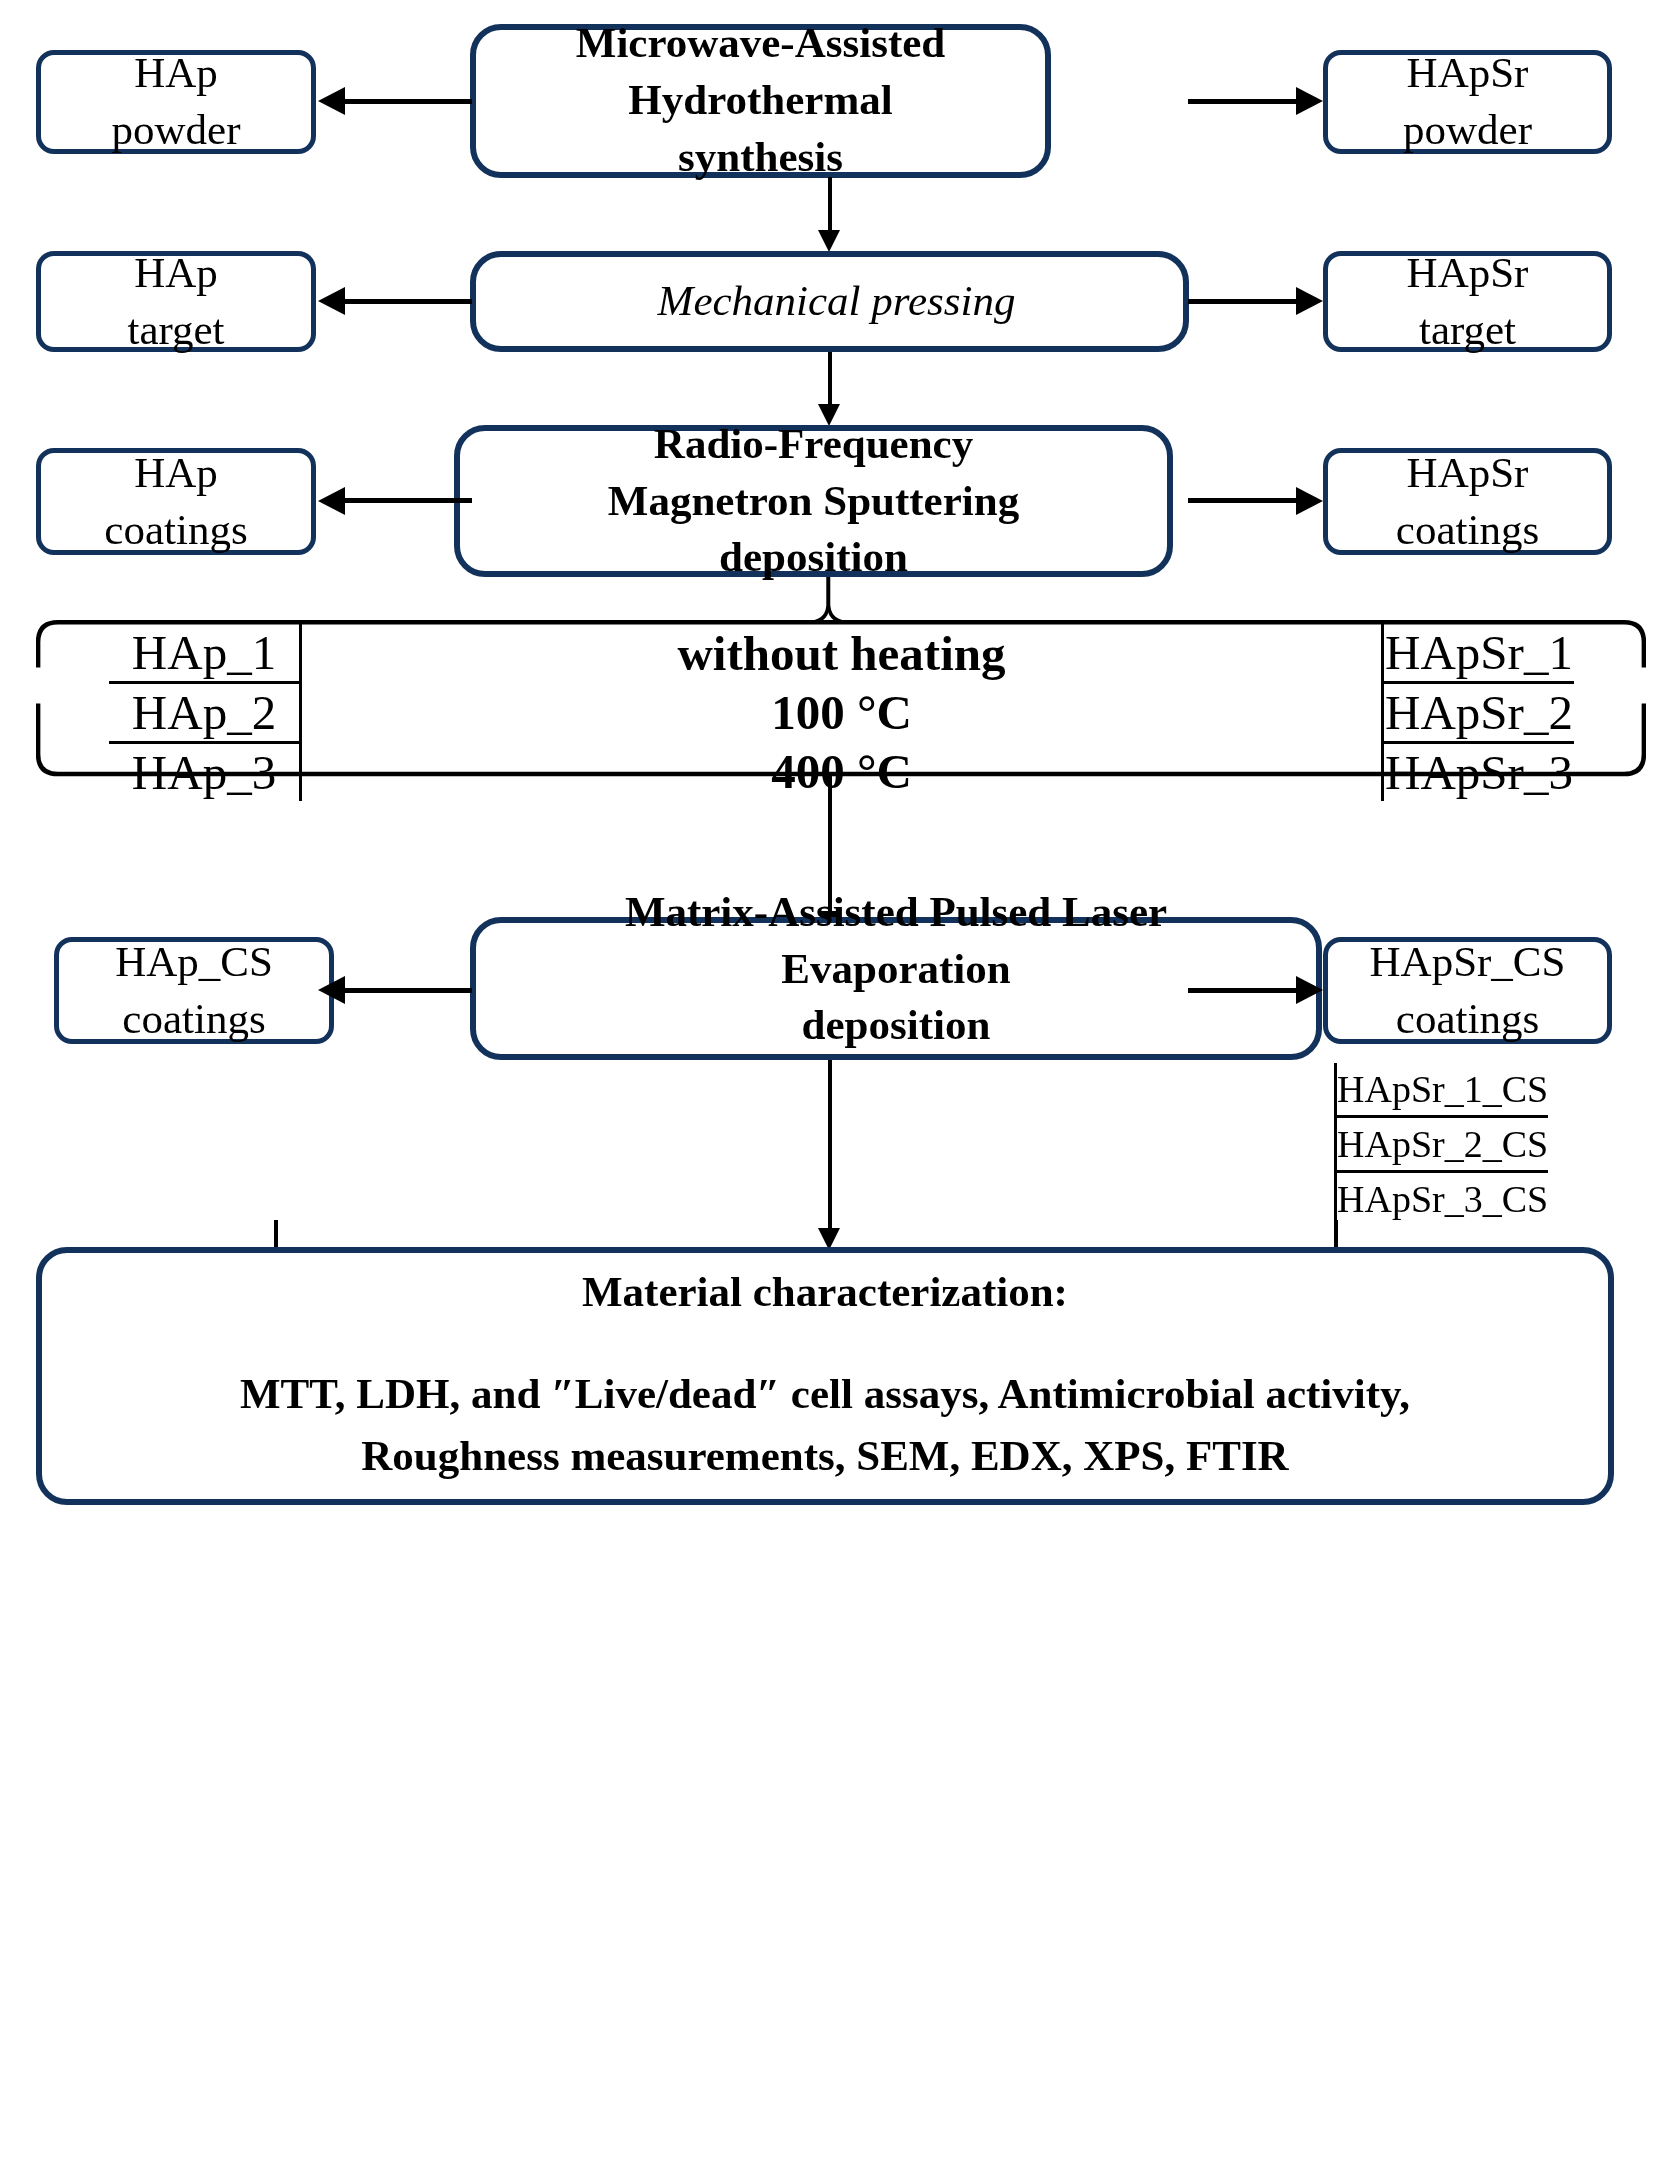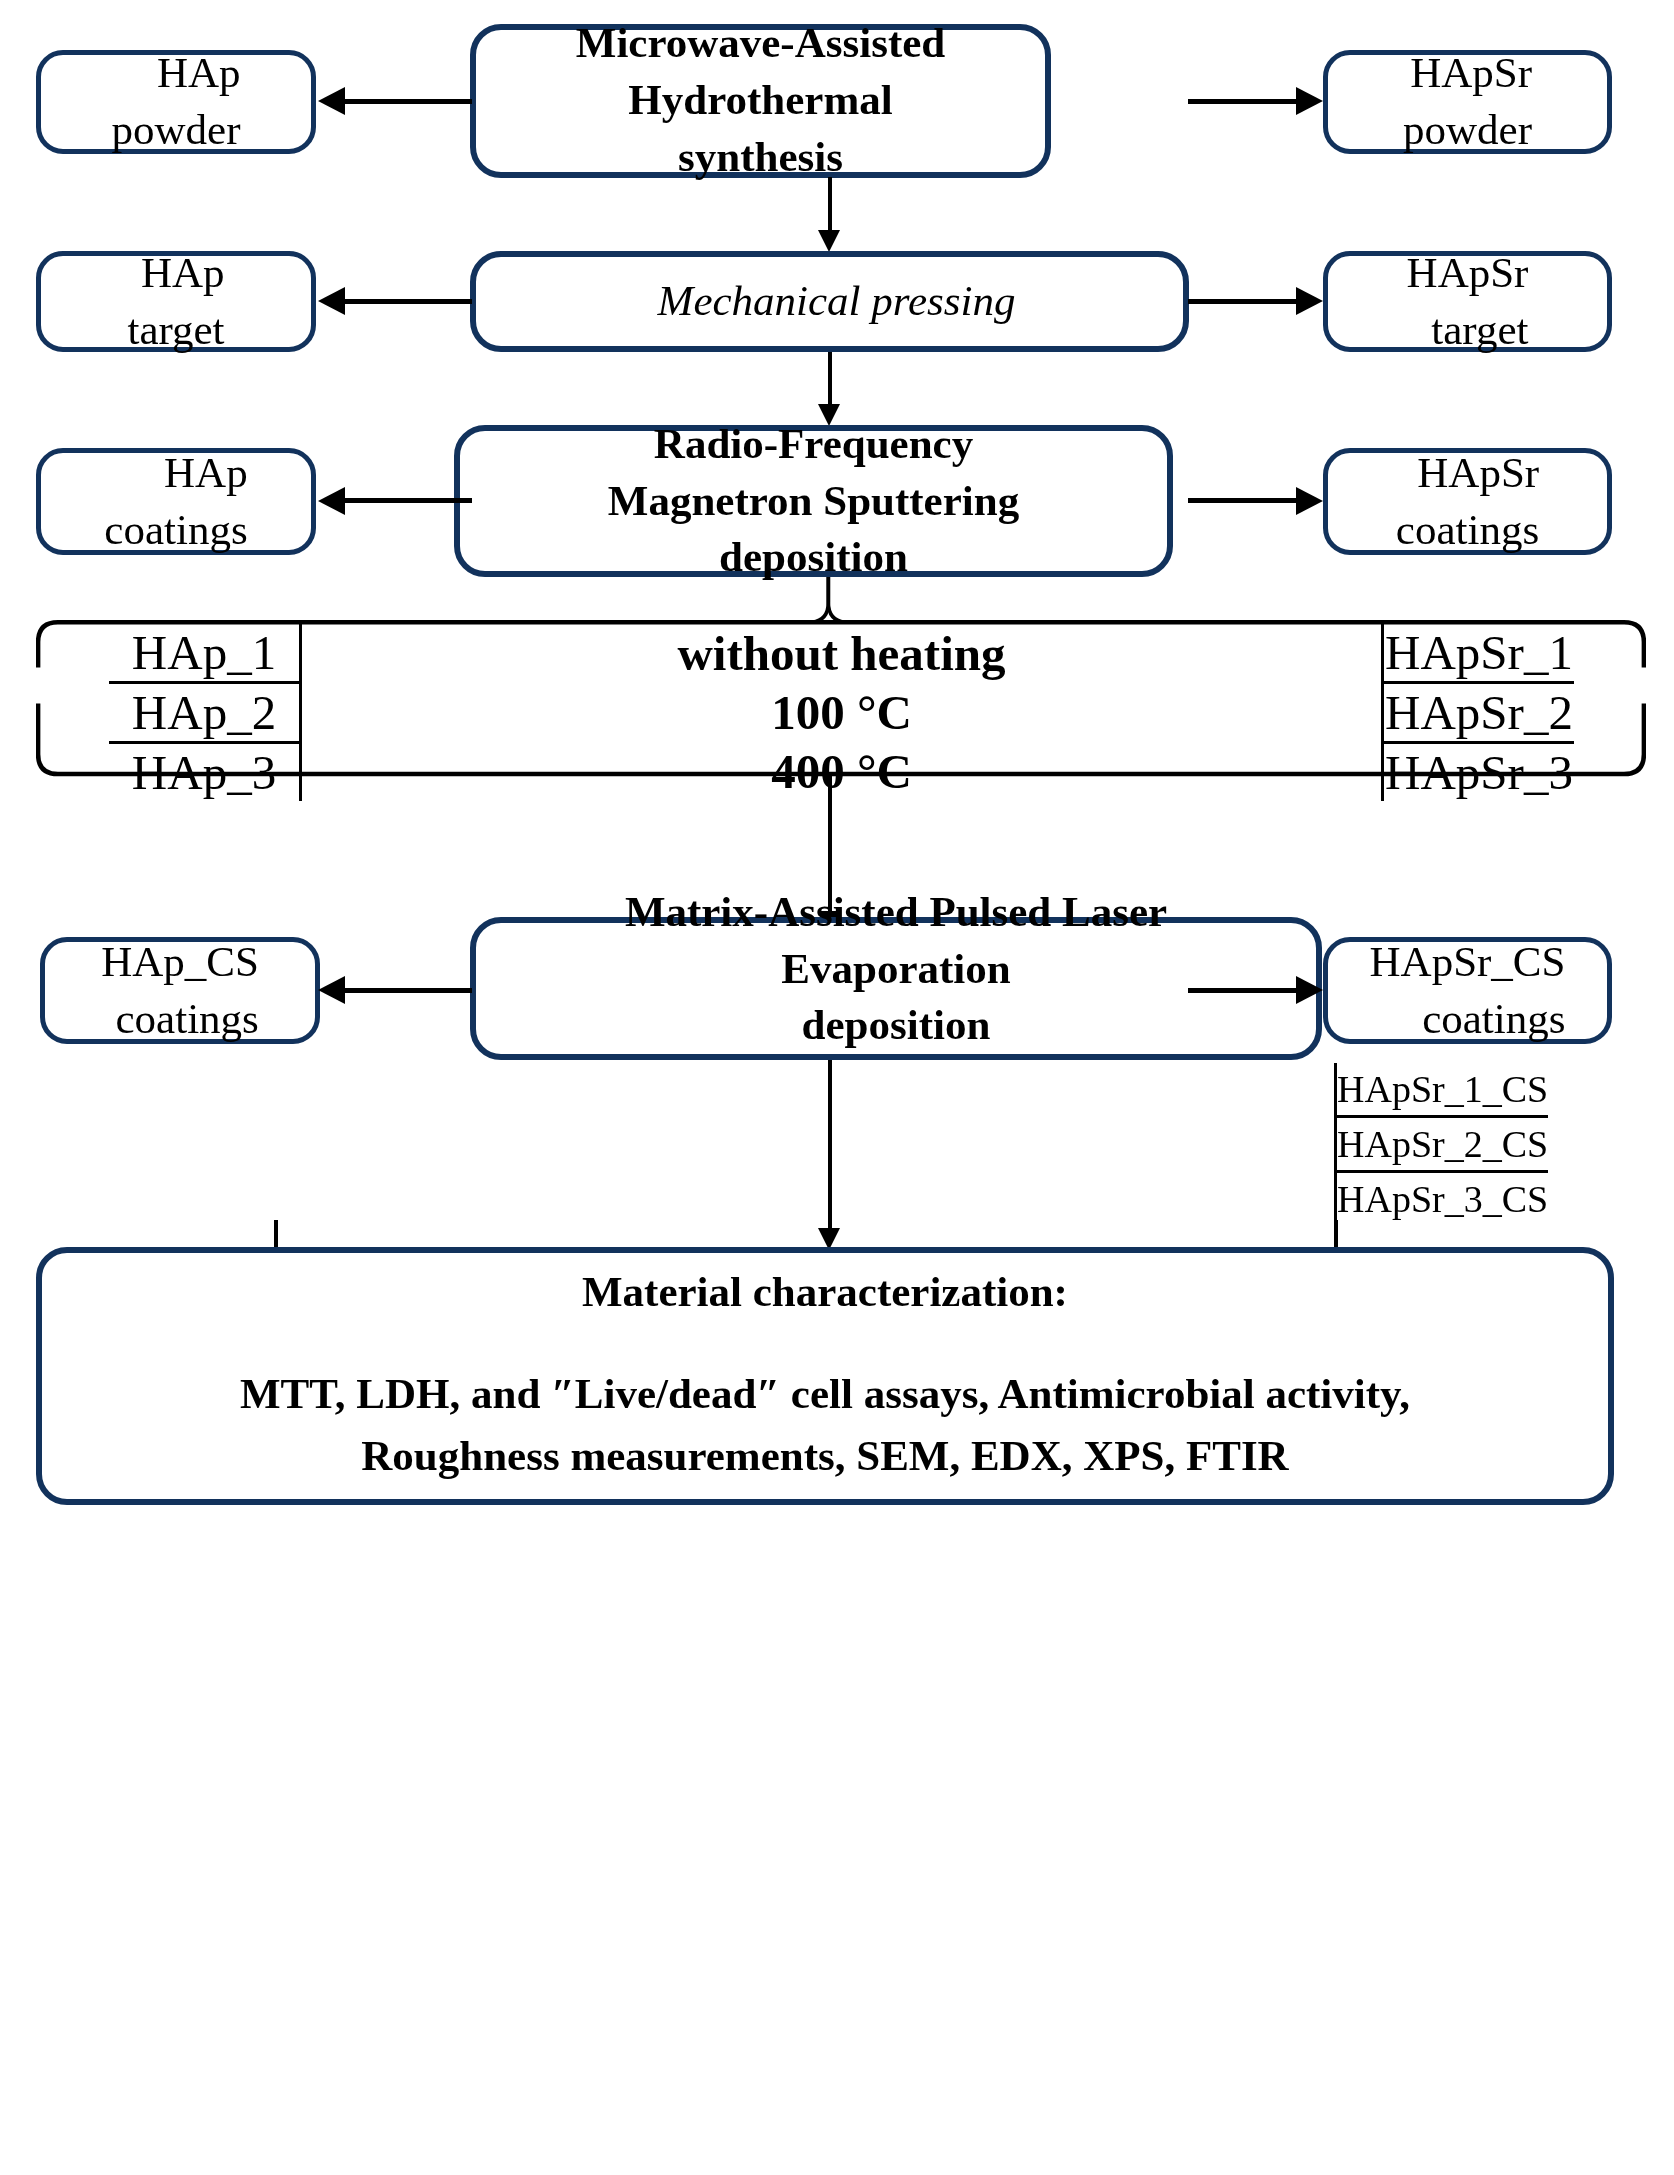--- a/index.html
+++ b/index.html
@@ -26,24 +26,23 @@
     border-radius: 31px;
     background: #ffffff;
     display: flex;
     align-items: center;
     justify-content: center;
     text-align: center;
     line-height: 1.32;
   }
   .box.side {
     border-width: 5.4px;
-    border-radius: 27px;
+    border-radius: 18px;
     font-size: 43px;
     font-weight: 400;
-    text-align: right;
   }
   .box.center {
     font-weight: 700;
     font-size: 43px;
   }
   .box.center.italic {
     font-weight: 400;
     font-style: italic;
     font-size: 43px;
   }
@@ -236,21 +235,21 @@
 
   <div class="vline" style="left:828px; top:774px; height:140px;"></div>
   <div class="arrow-down" style="left:818px; top:911px;"></div>
 
   <div class="box center" style="left:470px; top:917px; width:852px; height:143px;align-items:flex-end;">
     <span class="txt">Matrix-Assisted Pulsed Laser
 Evaporation
 deposition</span>
   </div>
 
-  <div class="box side" style="left:40px; top:937px; width:280px; height:107px;">
+  <div class="box side" style="left:54px; top:937px; width:280px; height:107px;">
     <span class="txt">HAp_CS
 coatings</span>
   </div>
 
   <div class="box side" style="left:1323px; top:937px; width:289px; height:107px;">
     <span class="txt">HApSr_CS
 coatings</span>
   </div>
 
   <div class="hline" style="left:344px; top:988px; width:128px;"></div>

